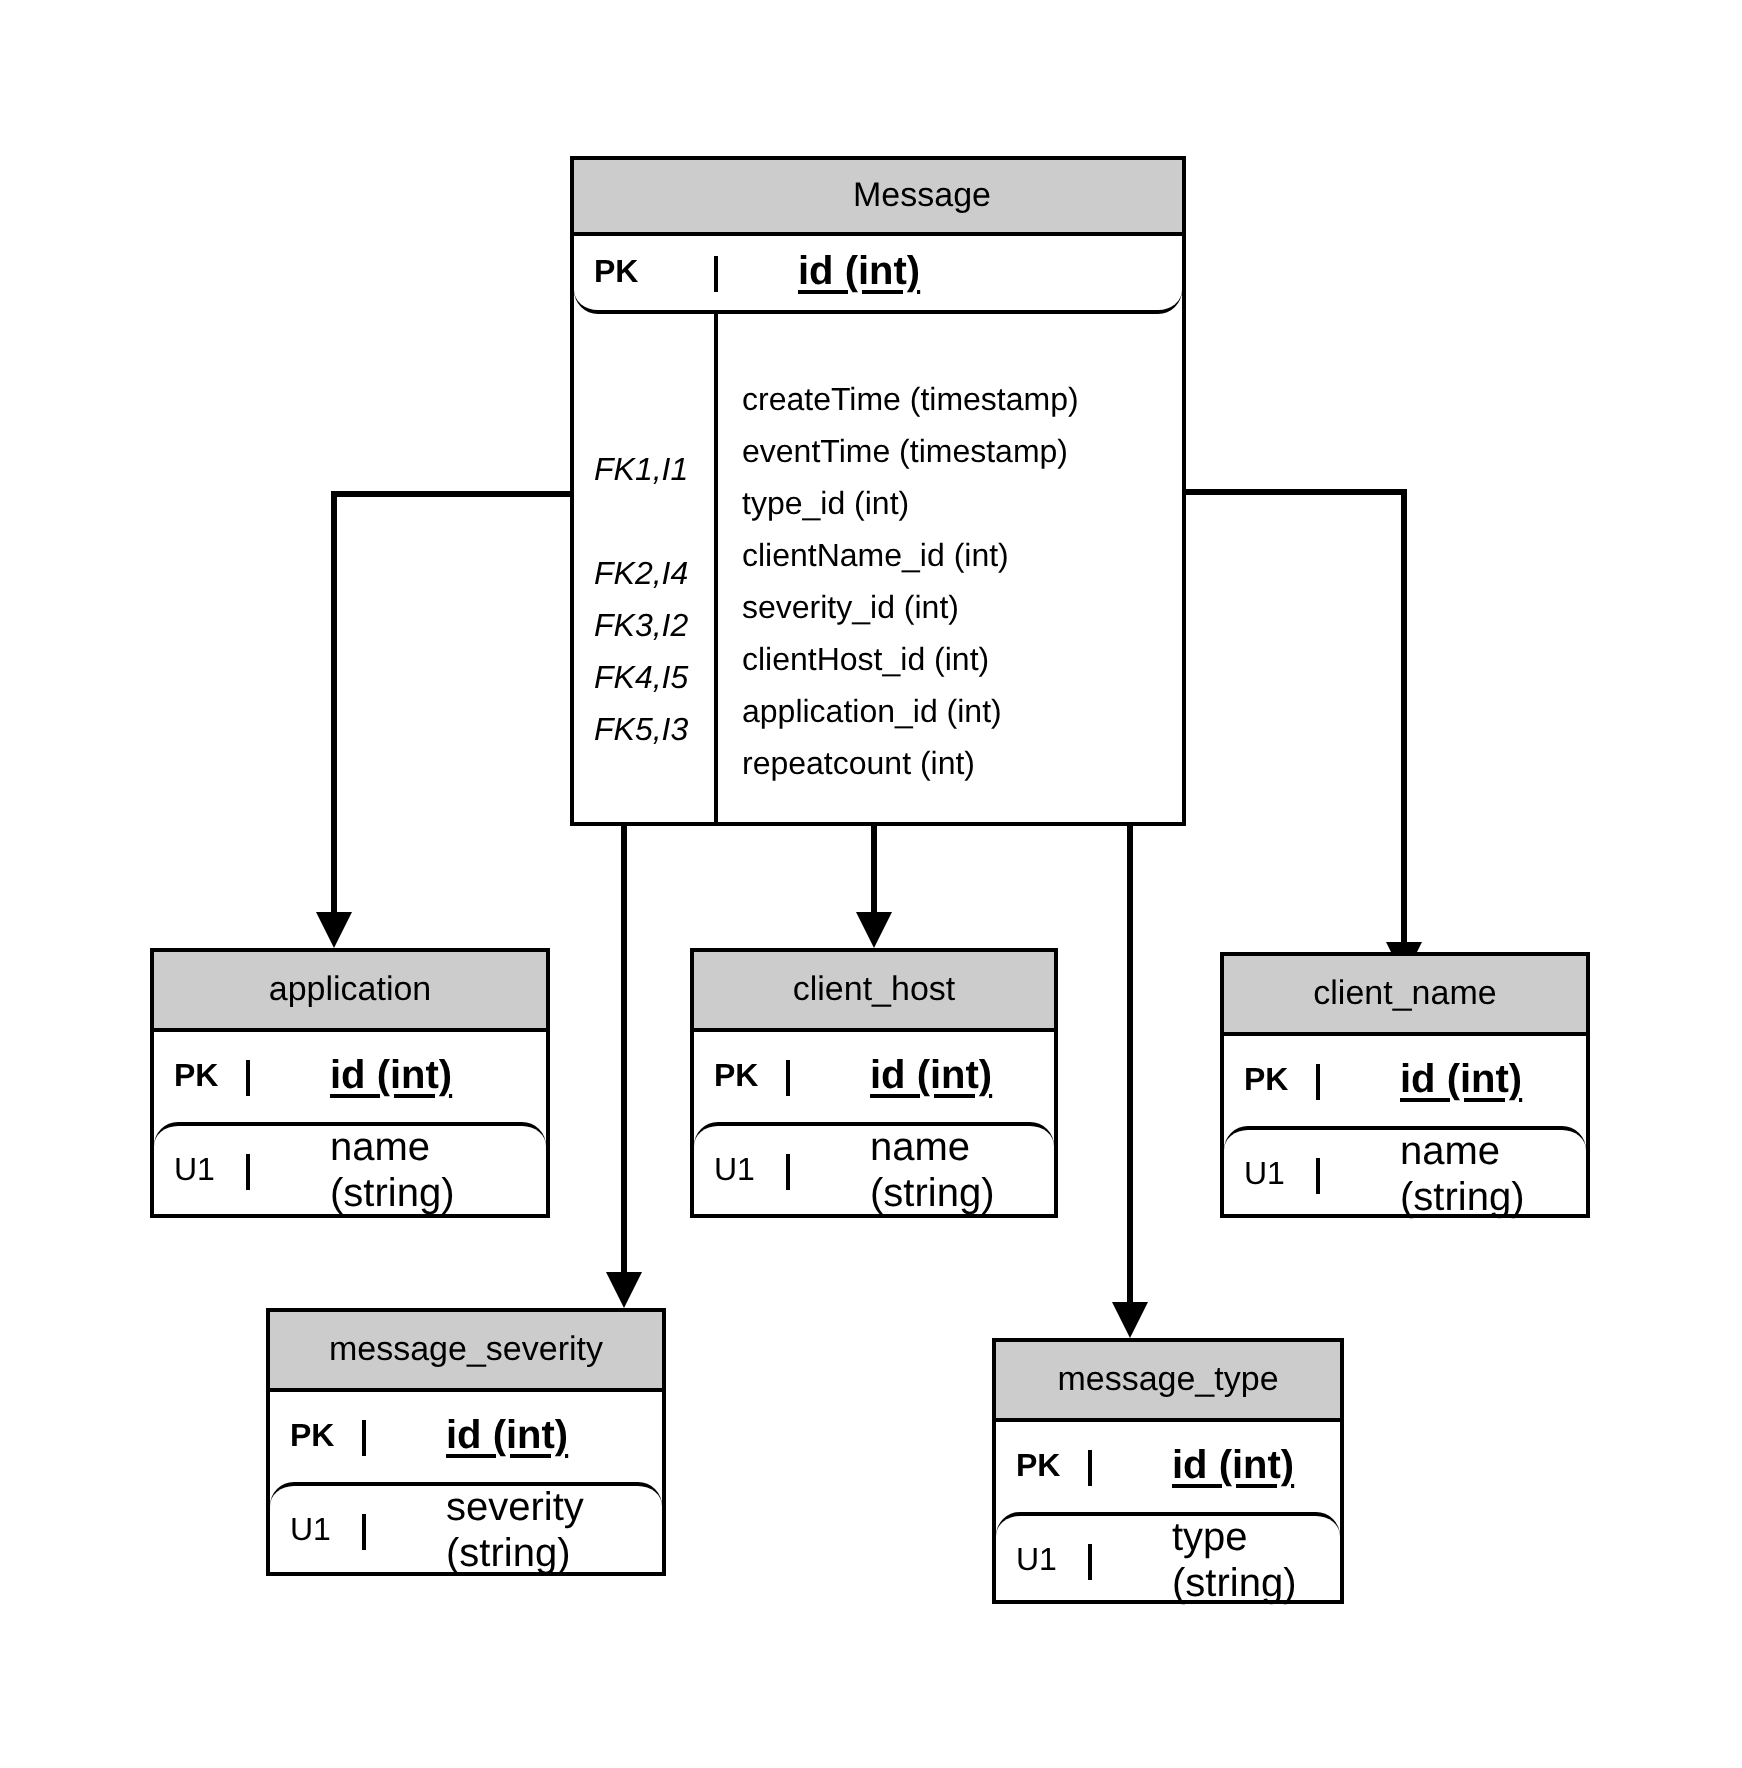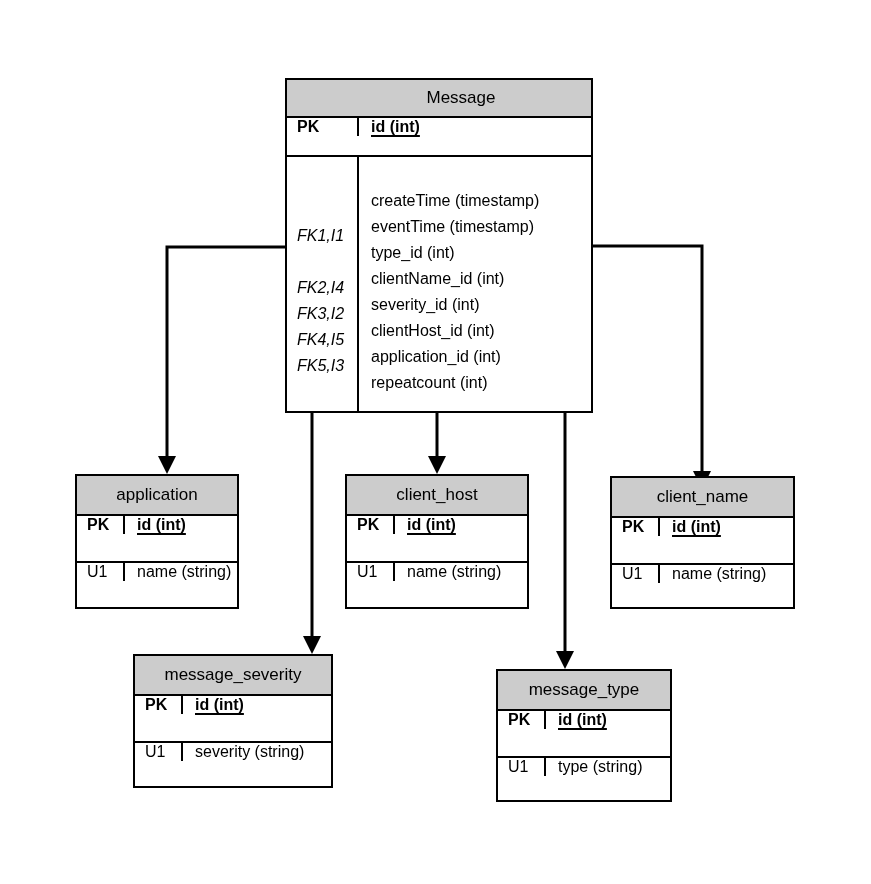--- a/index.html
+++ b/index.html
@@ -31,38 +31,40 @@
     background: #cccccc;
     border-bottom: 2px solid #000;
     display: flex;
     align-items: center;
     justify-content: center;
     font-size: 17px;
     flex: 0 0 auto;
   }
   .erow {
     display: flex;
-    align-items: flex-start;
-    flex: 0 0 auto;
+    align-items: center;
+    flex: 0 0 auto;
+    border-radius: 12px;
   }
   .erow + .erow { border-top: 2px solid #000; }
   .ekey {
     border-right: 2px solid #000;
     display: flex;
     align-items: center;
     padding-left: 10px;
     font-size: 16px;
     flex: 0 0 auto;
   }
   .efield {
     display: flex;
     align-items: center;
     padding-left: 12px;
-    font-size: 16px;
+    font-size: 20px;
     flex: 1 1 auto;
+    margin-left: 28px;
   }
   .bold { font-weight: bold; }
   .pkfield {
     font-weight: bold;
     text-decoration: underline;
     text-decoration-thickness: 2px;
     text-underline-offset: 3px;
   }
   
   #tbl-message { left: 285px; top: 78px; width: 308px; height: 335px; }
@@ -90,21 +92,21 @@
     height: 26px;
     line-height: 26px;
     font-size: 16px;
     white-space: nowrap;
   }
   
   .child .etitle { height: 40px; }
   .child .ekey { width: 48px; }
   .child .pkrow { height: 45px; }
   .child .u1row { flex: 1 1 auto; }
-  #tbl-application      { left: 75px;  top: 474px; width: 164px; height: 135px; }
+  #tbl-application      { left: 75px;  top: 474px; width: 200px; height: 135px; }
   #tbl-client-host      { left: 345px; top: 474px; width: 184px; height: 135px; }
   #tbl-client-name      { left: 610px; top: 476px; width: 185px; height: 133px; }
   #tbl-message-severity { left: 133px; top: 654px; width: 200px; height: 134px; }
   #tbl-message-type     { left: 496px; top: 669px; width: 176px; height: 133px; }
 </style>
 </head>
 <body>
 
 <div id="canvas">
 

